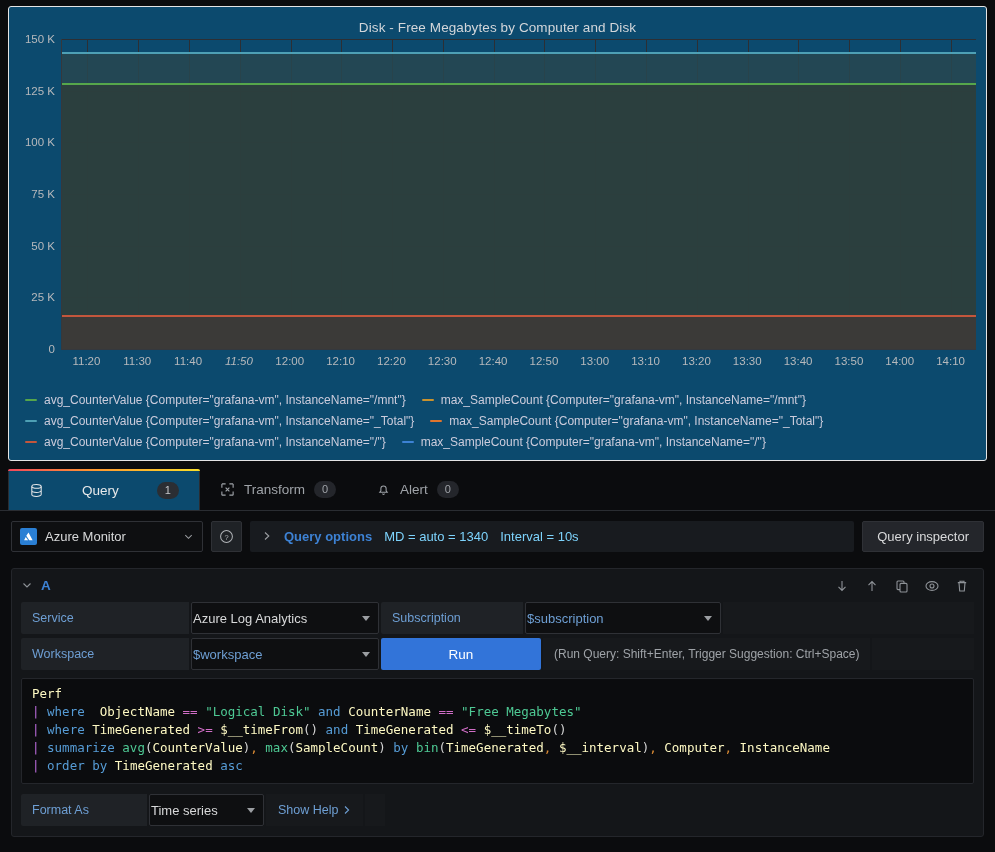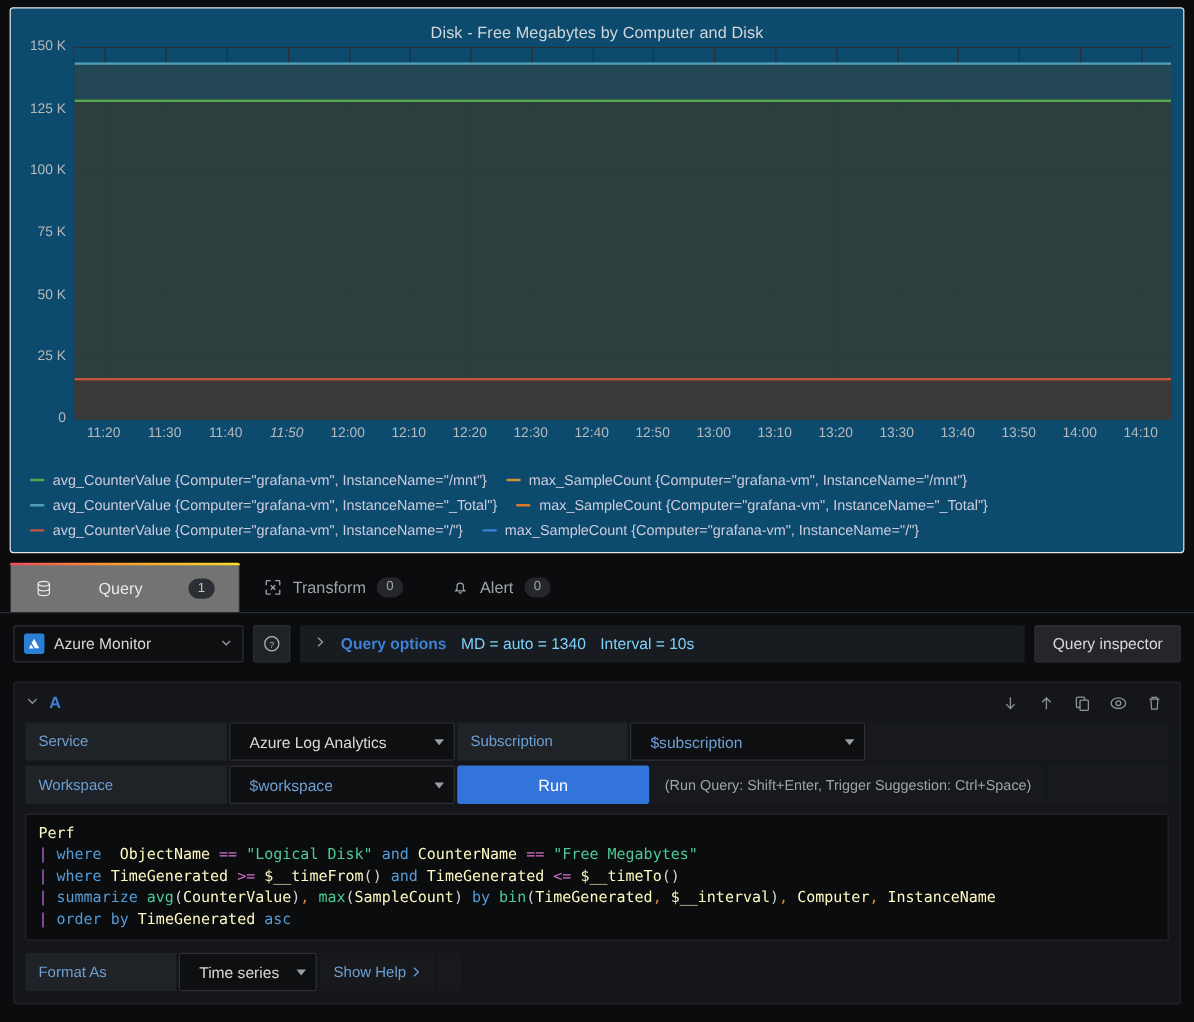--- a/index.html
+++ b/index.html
@@ -63,21 +63,21 @@
     display: flex; align-items: flex-end; height: 42px;
     border-bottom: 1px solid #2a2d32; margin: 8px 0 0 0;
     padding-left: 8px;
   }
   .tab {
     position: relative; display: flex; align-items: center; gap: 9px;
     height: 41px; padding: 0 20px; font-size: 13.5px; color: #9fa3a8;
     cursor: pointer;
   }
   .tab.active {
-    color: #e8e9ea; background: #737373;
+    color: #e8e9ea; background: #0c4a6e;
     border: 1px solid #2a2d32; border-bottom: none;
     border-radius: 3px 3px 0 0;
     gap: 38px;
   }
   .tab.active::before {
     content: ""; position: absolute; left: -1px; right: -1px; top: -1px; height: 2px;
     background: linear-gradient(90deg, #f2495c 0%, #ff9830 45%, #fade2a 100%);
     border-radius: 2px 2px 0 0;
   }
   .tab-badge {
@@ -125,21 +125,21 @@
   .form-row { display: flex; align-items: flex-end; gap: 2px; padding: 0 9px 4px 9px; }
   .f-label {
     background: #1f2226; height: 32px; display: flex; align-items: center;
     padding: 0 11px; font-size: 12.5px; color: #6e9fd4; border-radius: 2px 0 0 2px;
   }
   .f-label.w-service { width: 168px; }
   .f-label.w-sub { width: 142px; }
   .f-label.w-ws { width: 168px; }
   .f-select {
     background: #0e0f11; border: 1px solid #2f3136; height: 32px;
-    display: flex; align-items: center; padding: 0 8px 0 16px; border-radius: 2px;
+    display: flex; align-items: center; padding: 0 8px 0 1px; border-radius: 2px;
     font-size: 13px; color: #d8d9da; cursor: pointer;
   }
   .f-select.w1 { width: 188px; }
   .f-select.w2 { width: 196px; }
   .f-select .val { flex: 1; }
   .f-select .val.var { color: #6e9fd4; }
   .caret { width: 0; height: 0; border-left: 4px solid transparent; border-right: 4px solid transparent; border-top: 5px solid #9b9ea2; margin-left: 6px; }
   .run-btn {
     background: #3274d9; color: #fff; height: 32px; width: 160px;
     display: flex; align-items: center; justify-content: center;

